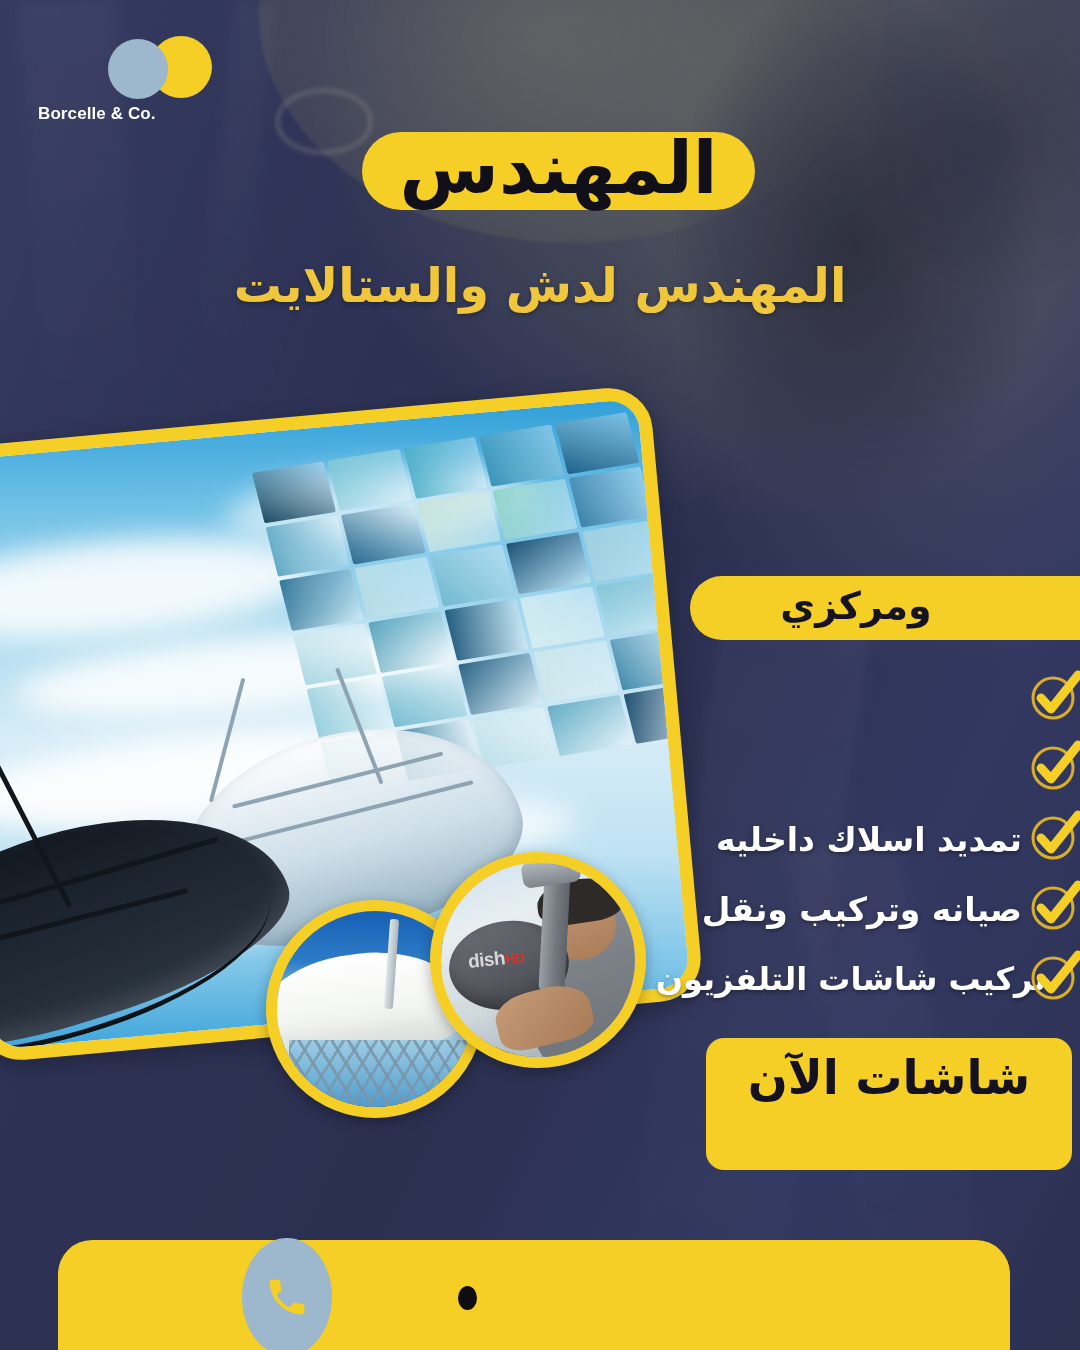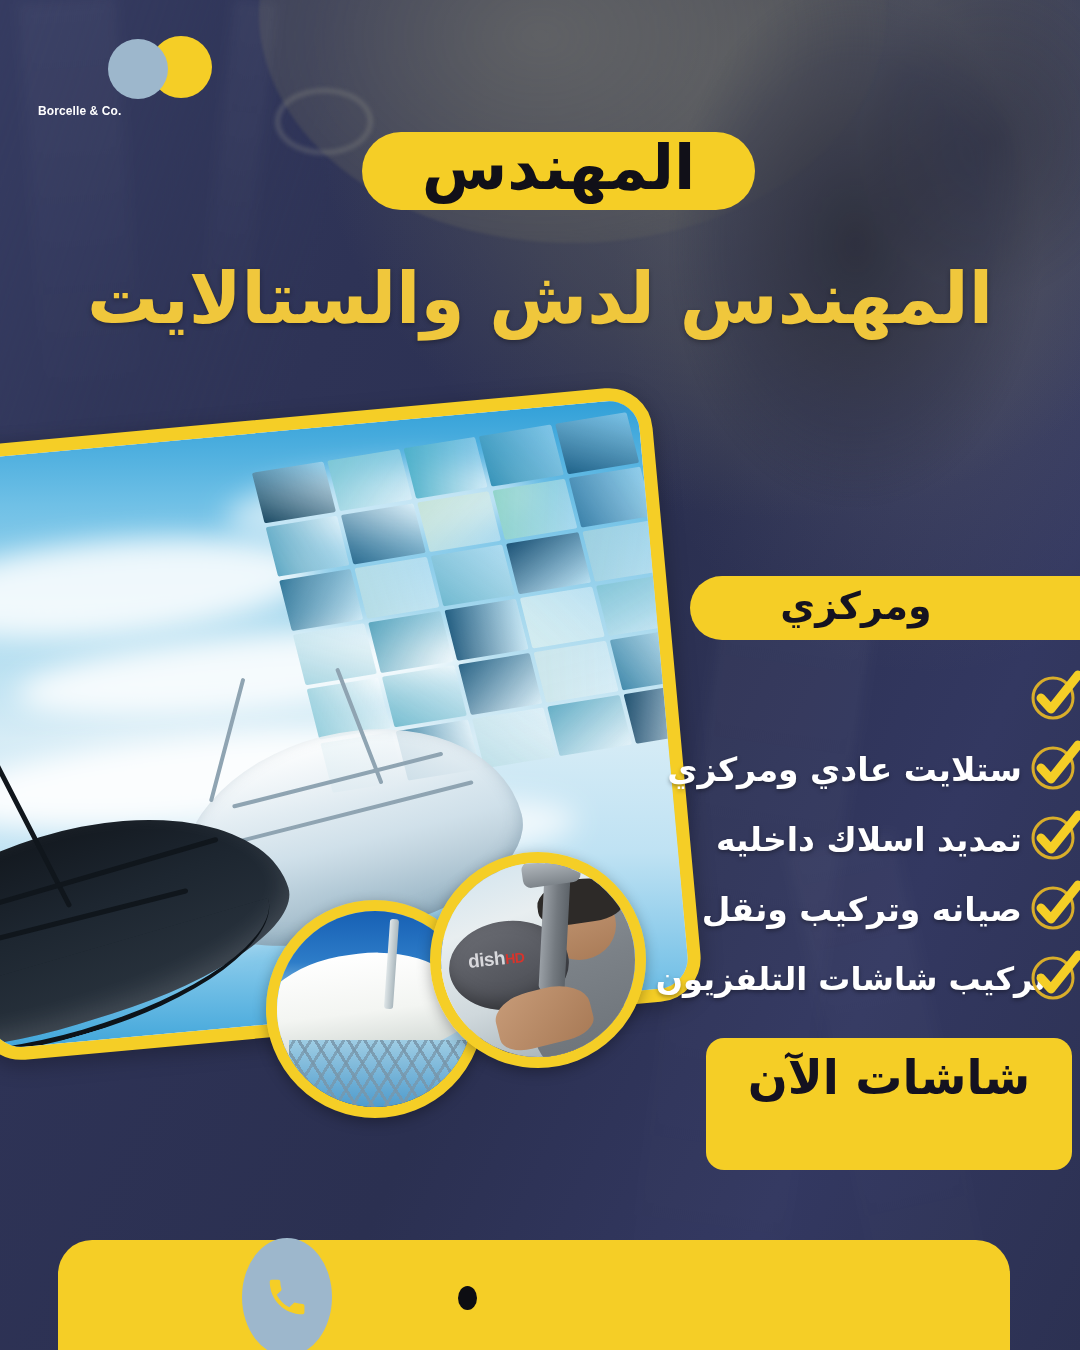--- a/index.html
+++ b/index.html
@@ -67,42 +67,42 @@
     filter:blur(3px);
   }
 
   
   .logo{ position:absolute; left:38px; top:36px; width:170px; }
   .logo-marks{ position:relative; width:108px; height:62px; }
   .logo-dot{ position:absolute; border-radius:50%; }
   .logo-dot.yellow{ left:50px; top:0;  width:62px; height:62px; background:#F5CE26; }
   .logo-dot.blue  { left:8px;  top:3px; width:60px; height:60px; background:#9DB7CC; }
   .logo-name{
-    margin-top:6px; color:#ffffff; font-size:12px; font-weight:700;
+    margin-top:6px; color:#ffffff; font-size:17px; font-weight:700;
     letter-spacing:.1px; direction:ltr; text-align:left;
     font-family:"Liberation Sans", sans-serif;
   }
 
   
   .badge{
     position:absolute; left:362px; top:132px;
     width:393px; height:78px;
     background:#F5CE26; border-radius:40px;
     display:flex; align-items:center; justify-content:center;
   }
   .badge-text{
-    color:#111018; font-size:62px; font-weight:700; line-height:1;
+    color:#111018; font-size:72px; font-weight:700; line-height:1;
     padding-bottom:6px;
   }
 
   .headline{
     position:absolute; left:0; right:0; top:258px;
     text-align:center;
     color:#F0C73C;
-    font-size:71px; font-weight:700; line-height:1.15;
+    font-size:48px; font-weight:700; line-height:1.15;
     text-shadow:0 2px 5px rgba(0,0,0,.30);
   }
 
   
   .photo-card{
     position:absolute;
     left:-48px; top:416px;
     width:726px; height:616px;
     transform:rotate(-5.2deg);
     border:13px solid #F5CE26;
@@ -472,21 +472,20 @@
           </svg>
         </span>
       </div>
       <div class="svc-item">
         <span class="svc-check">
           <svg viewBox="0 0 62 62">
             <circle cx="27" cy="33" r="20" fill="none" stroke="#D9AE2A" stroke-width="3"></circle>
             <path d="M15 33 L25 44 L52 10" fill="none" stroke="#F5CE26" stroke-width="9" stroke-linecap="round" stroke-linejoin="round"></path>
           </svg>
         </span>
-        <span class="svc-label">ستلايت عادي ومركزي</span>
       </div>
       <div class="svc-item">
         <span class="svc-check">
           <svg viewBox="0 0 62 62">
             <circle cx="27" cy="33" r="20" fill="none" stroke="#D9AE2A" stroke-width="3"></circle>
             <path d="M15 33 L25 44 L52 10" fill="none" stroke="#F5CE26" stroke-width="9" stroke-linecap="round" stroke-linejoin="round"></path>
           </svg>
         </span>
         <span class="svc-label">تمديد اسلاك داخليه</span>
       </div>

